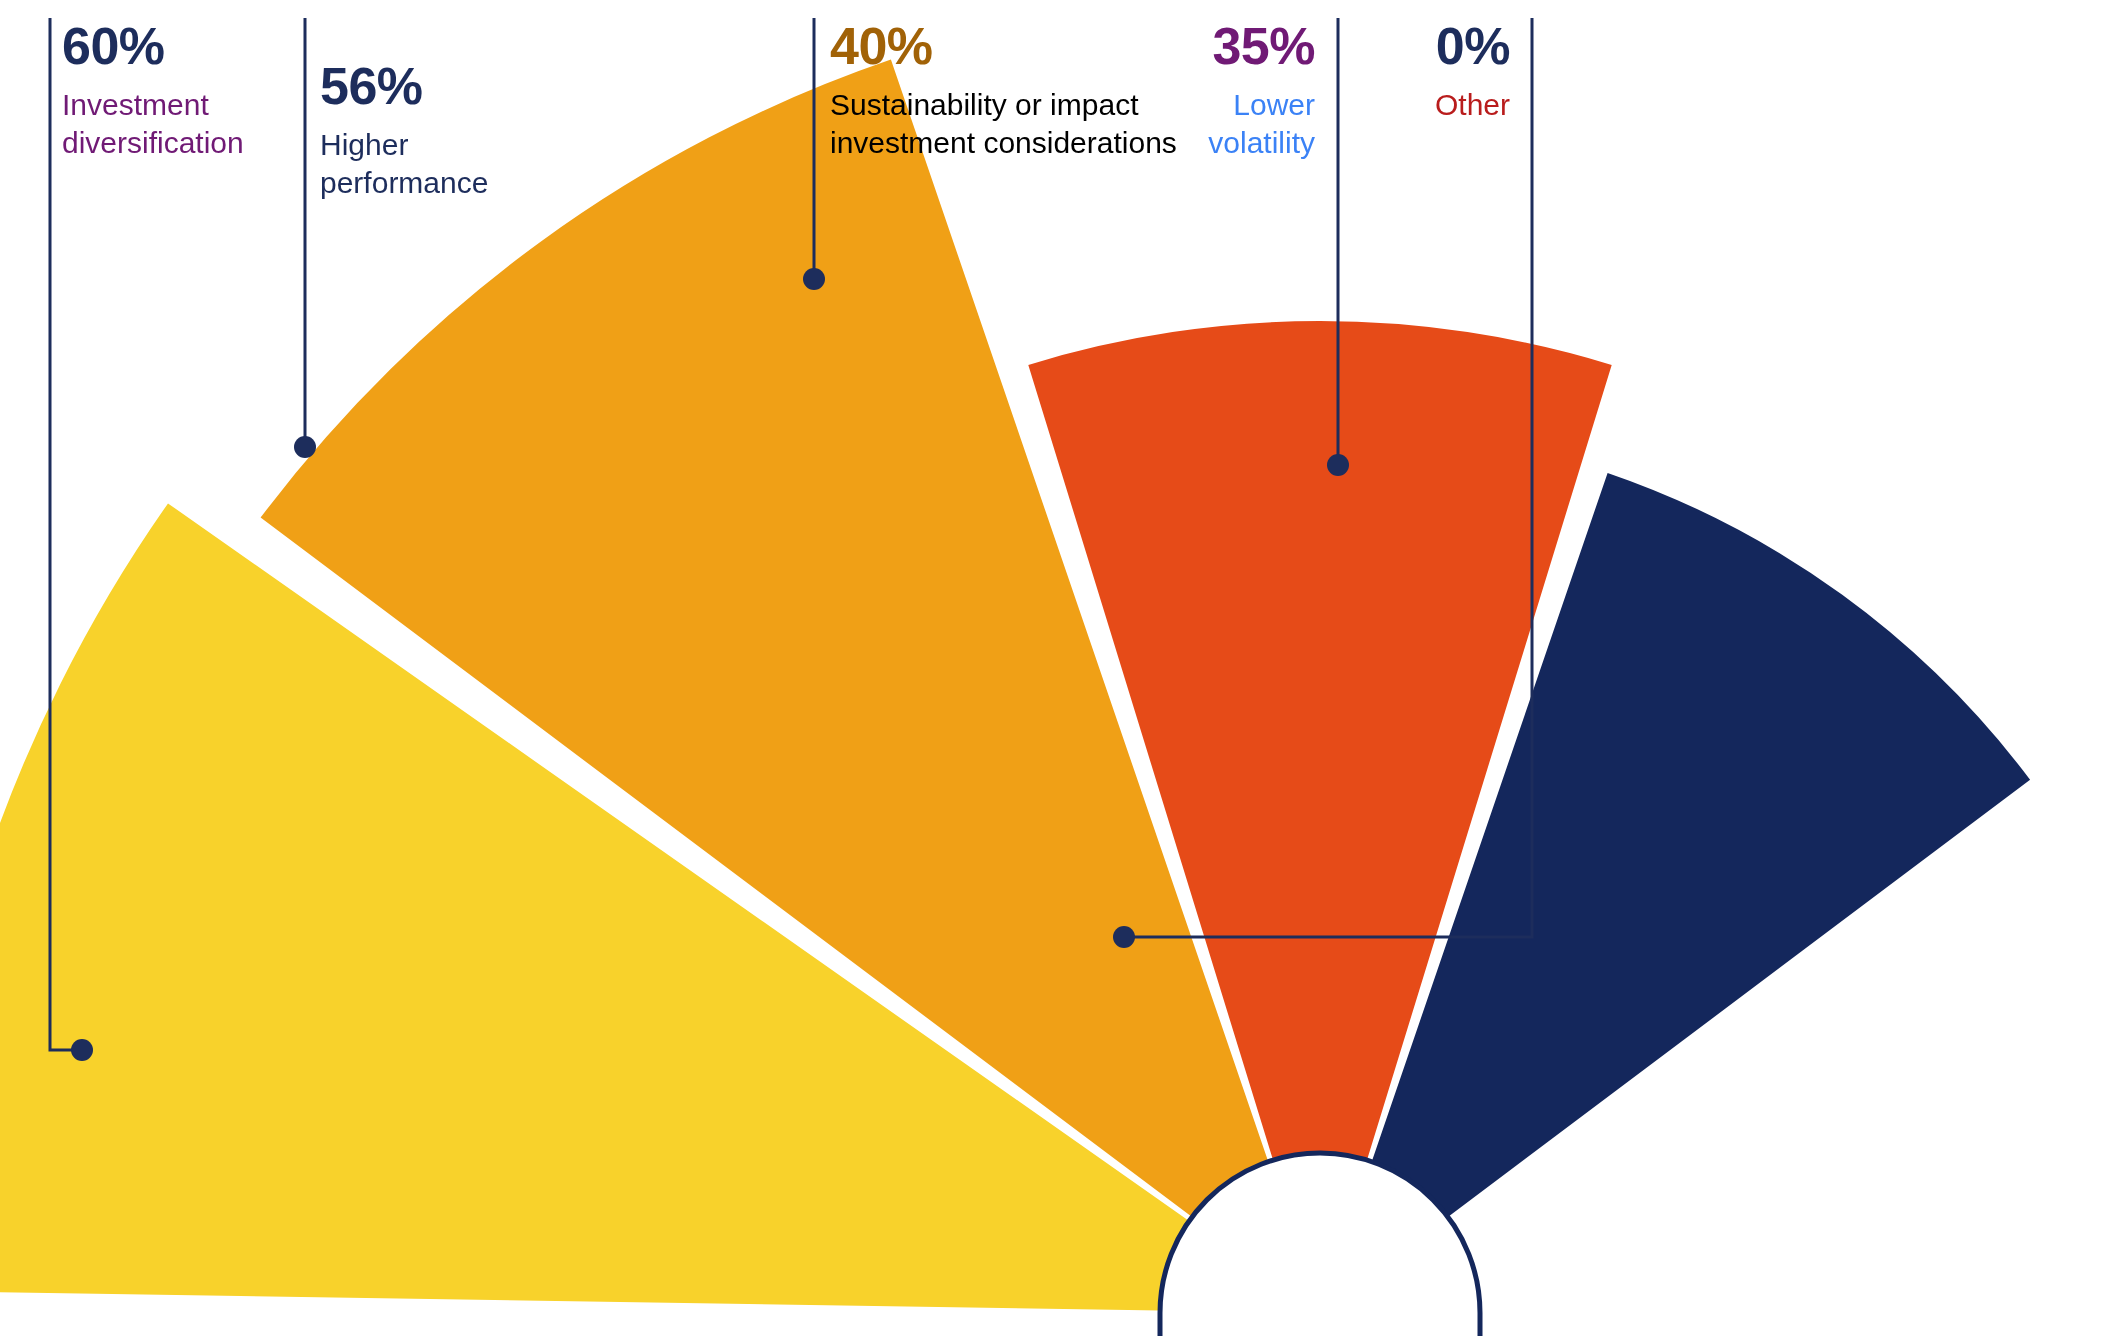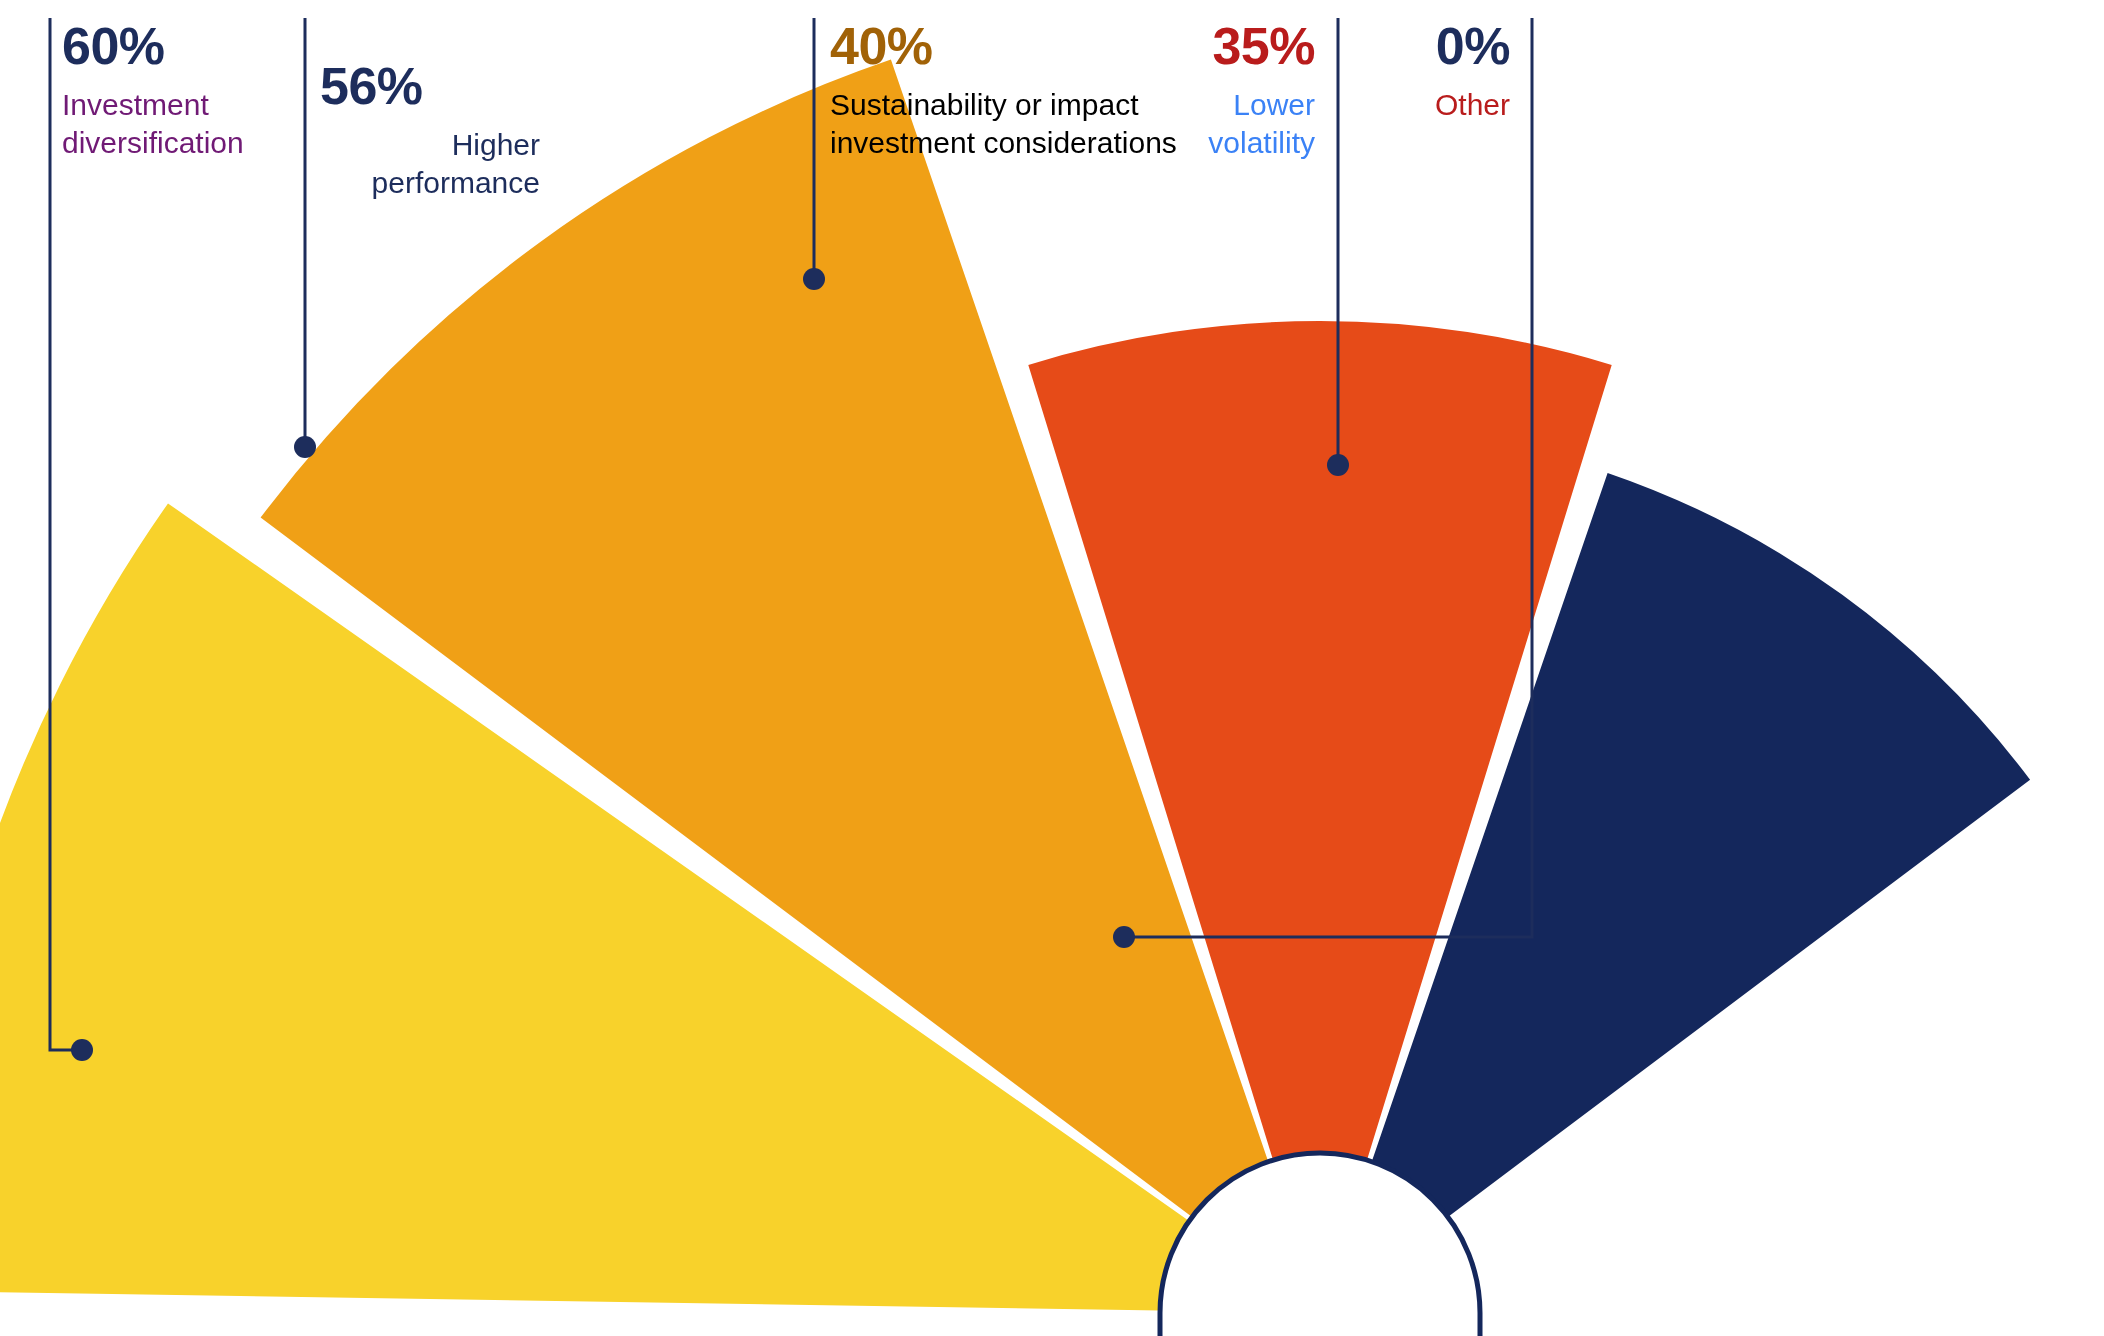--- a/index.html
+++ b/index.html
@@ -80,36 +80,36 @@
   <div class="label-block align-left" style="left:62px;top:20px;width:230px;">
     <div class="pct" style="color:#1D2D5C;">60%</div>
     <div class="cap" style="color:#701a75;">
       <span>Investment</span><br>
       <span>diversification</span>
     </div>
   </div>
 
   <div class="label-block align-left" style="left:320px;top:20px;width:220px;">
     <div class="pct" style="color:#1D2D5C;margin-top:40px;">56%</div>
-    <div class="cap" style="color:#1D2D5C;text-align:right;">
+    <div class="cap" style="color:#1D2D5C;">
       <span>Higher</span><br>
       <span>performance</span>
     </div>
   </div>
 
   <div class="label-block align-left" style="left:830px;top:20px;width:420px;">
     <div class="pct" style="color:#a16207;">40%</div>
     <div class="cap" style="color:#000000;">
       <span>Sustainability or impact</span><br>
       <span>investment considerations</span>
     </div>
   </div>
 
   <div class="label-block align-right" style="left:1060px;top:20px;width:255px;">
-    <div class="pct" style="color:#b91c1c;">35%</div>
+    <div class="pct" style="color:#701a75;">35%</div>
     <div class="cap" style="color:#3b82f6;">
       <span>Lower</span><br>
       <span>volatility</span>
     </div>
   </div>
 
   <div class="label-block align-right" style="left:1300px;top:20px;width:210px;">
     <div class="pct" style="color:#1D2D5C;">0%</div>
     <div class="cap" style="color:#b91c1c;">
       <span>Other</span>

